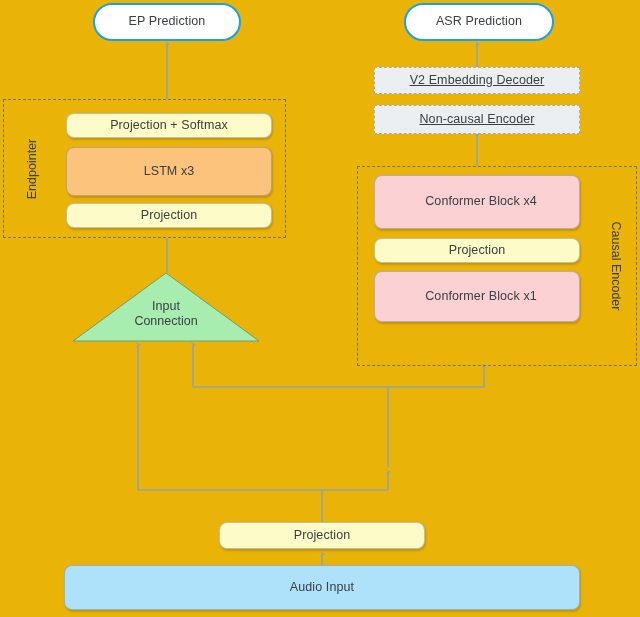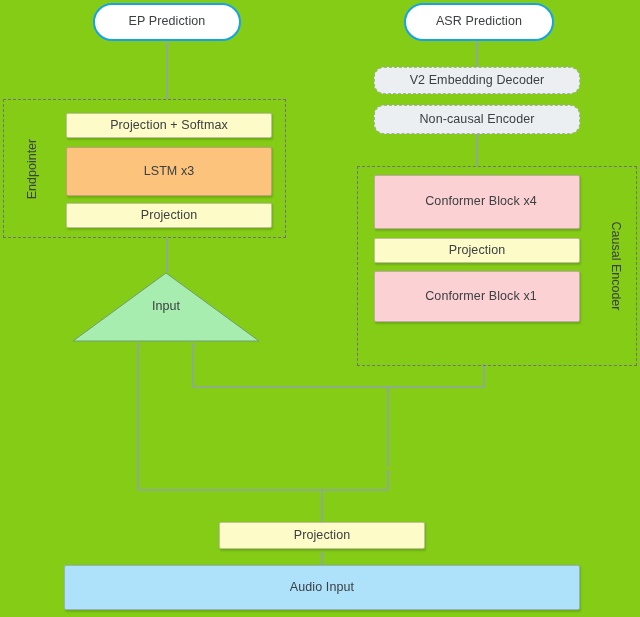--- a/index.html
+++ b/index.html
@@ -7,58 +7,59 @@
     padding: 0;
     background: #ffffff;
   }
   body {
     font-family: "Liberation Sans", sans-serif;
   }
   #canvas {
     position: relative;
     width: 640px;
     height: 617px;
-    background: #84cc16;
+    background: #eab308;
     overflow: hidden;
   }
   .node {
     position: absolute;
     box-sizing: border-box;
     display: flex;
     align-items: center;
     justify-content: center;
     text-align: center;
     color: #3c4043;
     font-size: 12.5px;
     line-height: 1.25;
     letter-spacing: 0.1px;
   }
   
   .blk {
-    border-radius: 2px;
+    border-radius: 8px;
     border: 1px solid rgba(120,120,120,0.45);
     box-shadow: 1px 1.5px 2px rgba(0,0,0,0.16);
   }
   .blk-yellow { background: #fdfbc7; }
   .blk-pink   { background: #fbd1d3; padding-left: 8px; }
   .blk-orange { background: #fbc37c; }
   .blk-blue   { background: #aee2fb; }
   
   .pill {
     background: #ffffff;
     border: 2.5px solid #14a3e8;
     border-radius: 22px;
     box-shadow: none;
   }
   
   .grayproc {
     background: #eceff1;
     border: 1px dashed #a8adb3;
-    border-radius: 10px;
+    border-radius: 1px;
     box-shadow: none;
+    text-decoration: underline;
   }
   
   .group {
     position: absolute;
     box-sizing: border-box;
     border: 1.3px dashed #6f7479;
     background: transparent;
   }
   .group-label {
     position: absolute;
@@ -177,20 +178,21 @@
   <div class="node blk blk-pink" style="left:374px; top:271px; width:206px; height:51px;">
     <span>Conformer Block x1</span>
   </div>
 
 
   <div class="tri-wrap" style="left:72px; top:272px; width:188px; height:70px;">
     <svg width="188" height="70" viewBox="0 0 188 70">
       <polygon points="94,1 187,69 1,69" fill="#a8edb0" stroke="#6f9c76" stroke-width="1"></polygon>
     </svg>
     <div class="tri-text" style="top:27px;">Input</div>
+    <div class="tri-text" style="top:42px;">Connection</div>
   </div>
 
 
   <div class="node blk blk-yellow" style="left:219px; top:522px; width:206px; height:27px;">
     <span>Projection</span>
   </div>
 
   <div class="node blk blk-blue" style="left:64px; top:565px; width:516px; height:45px;">
     <span>Audio Input</span>
   </div>

